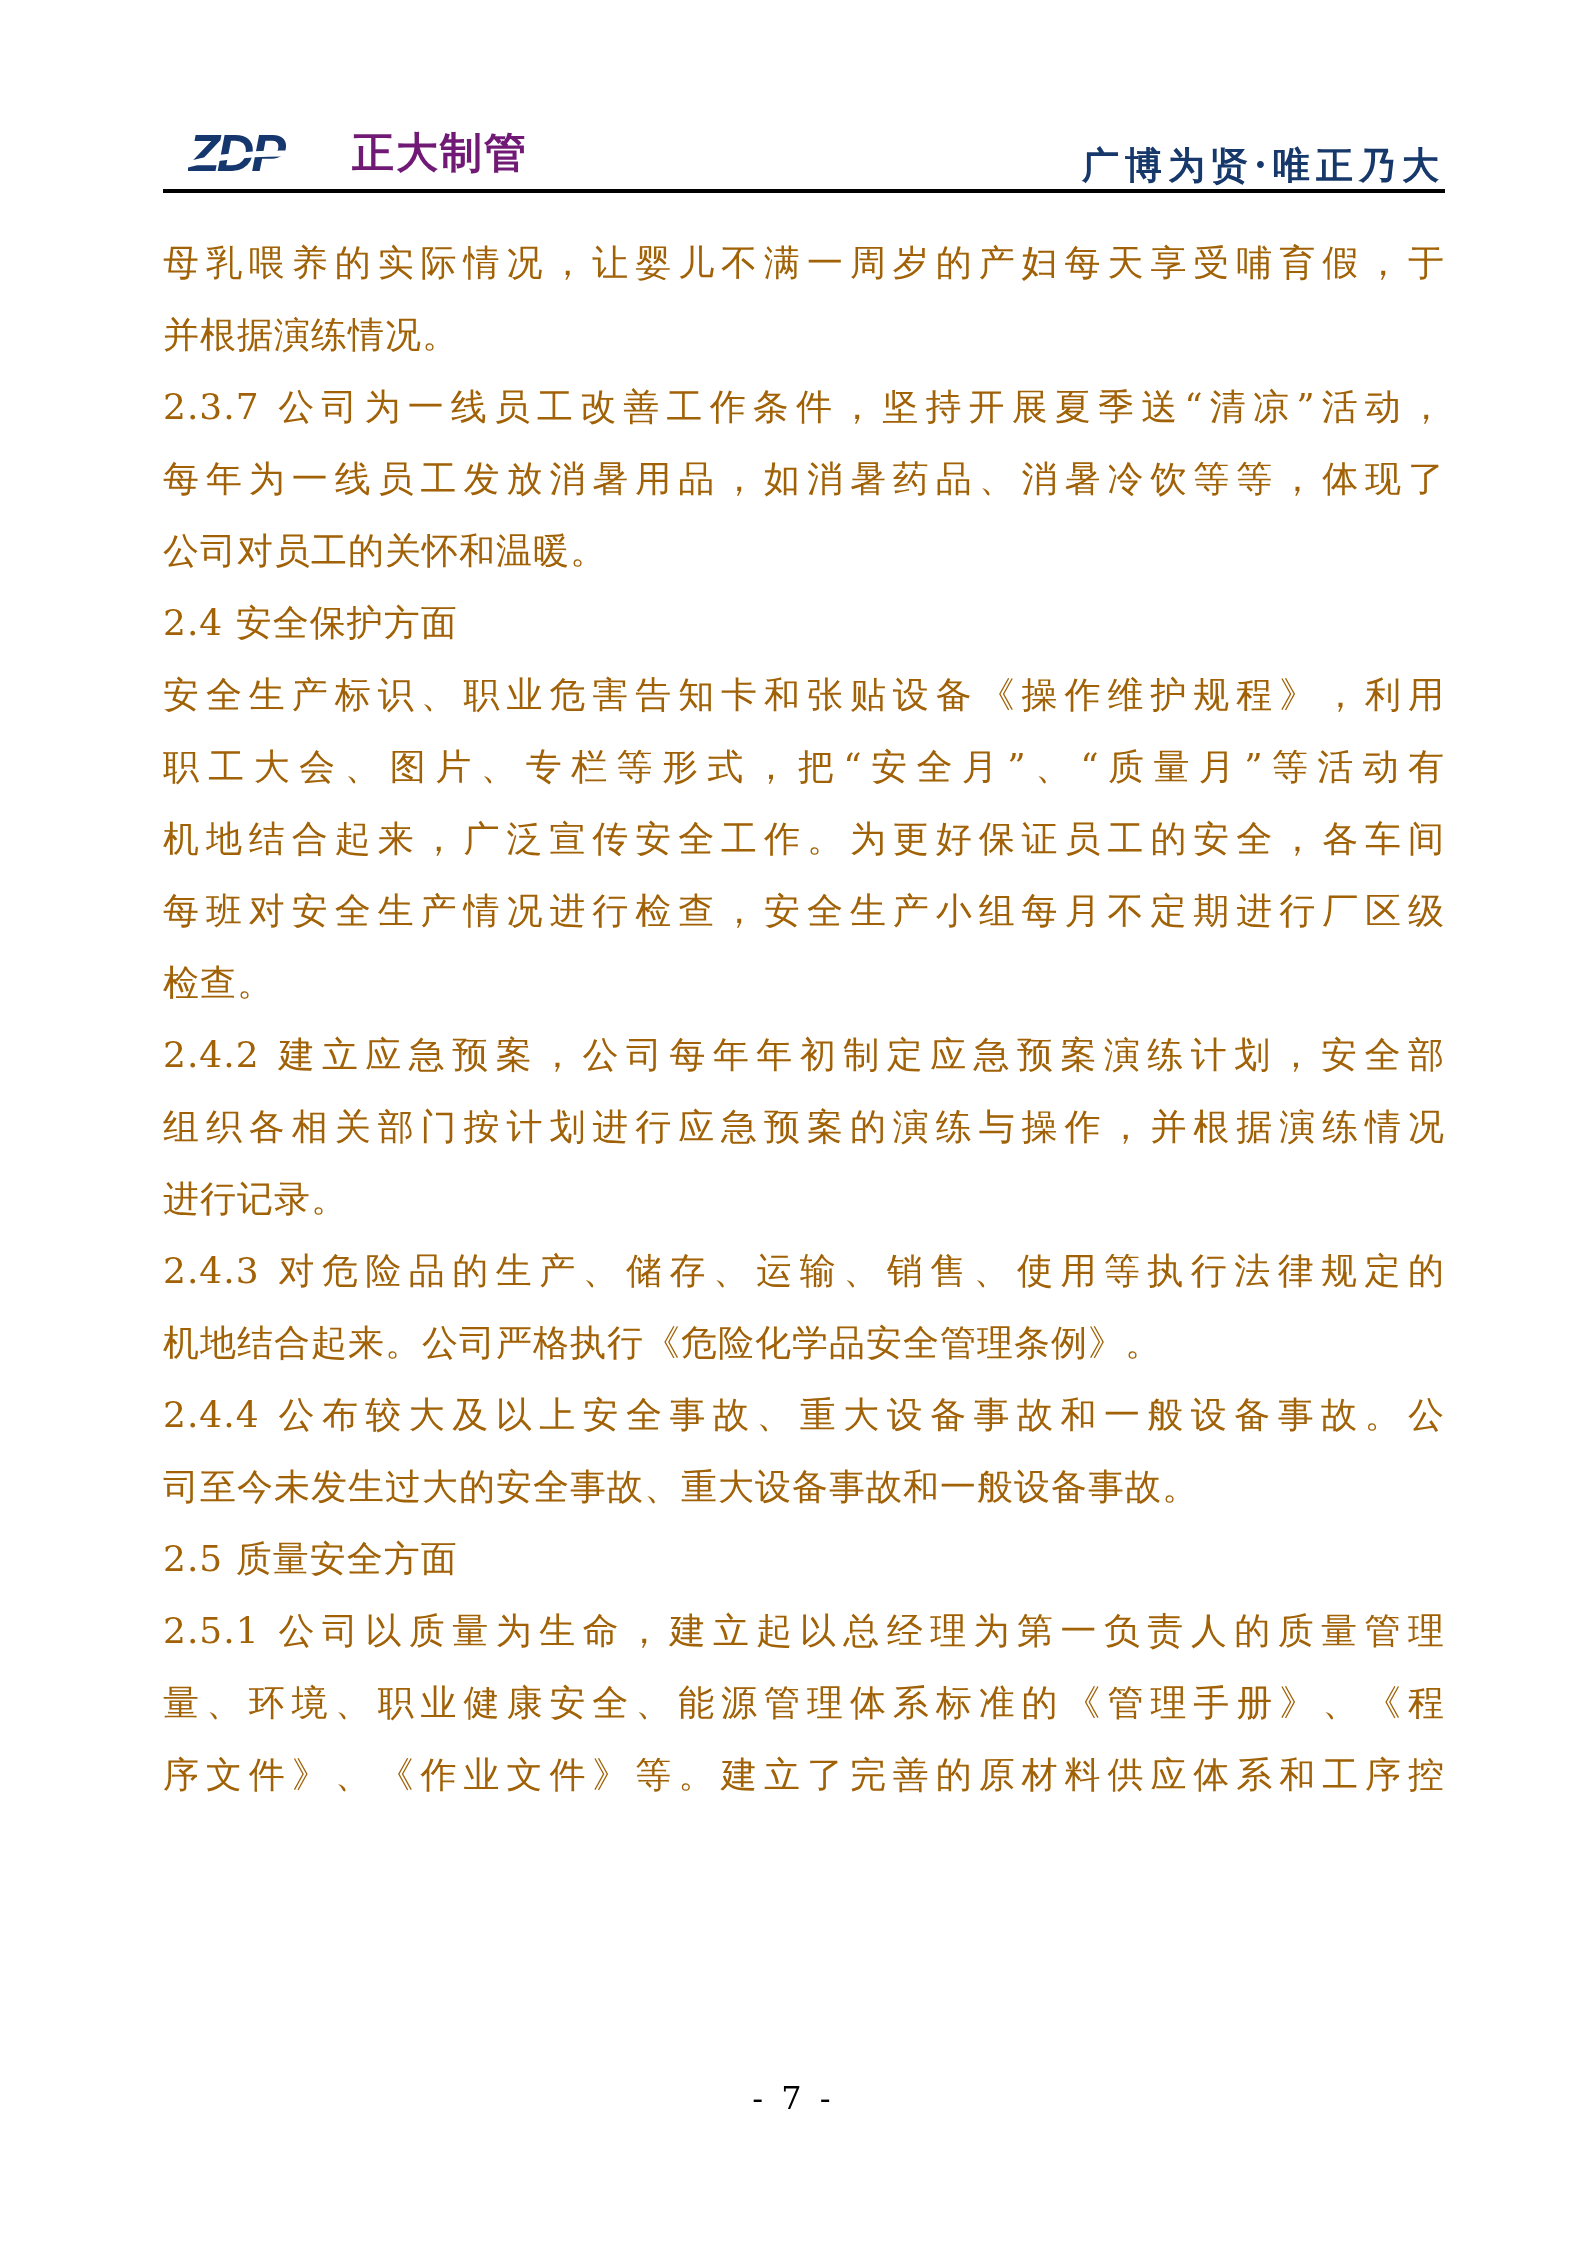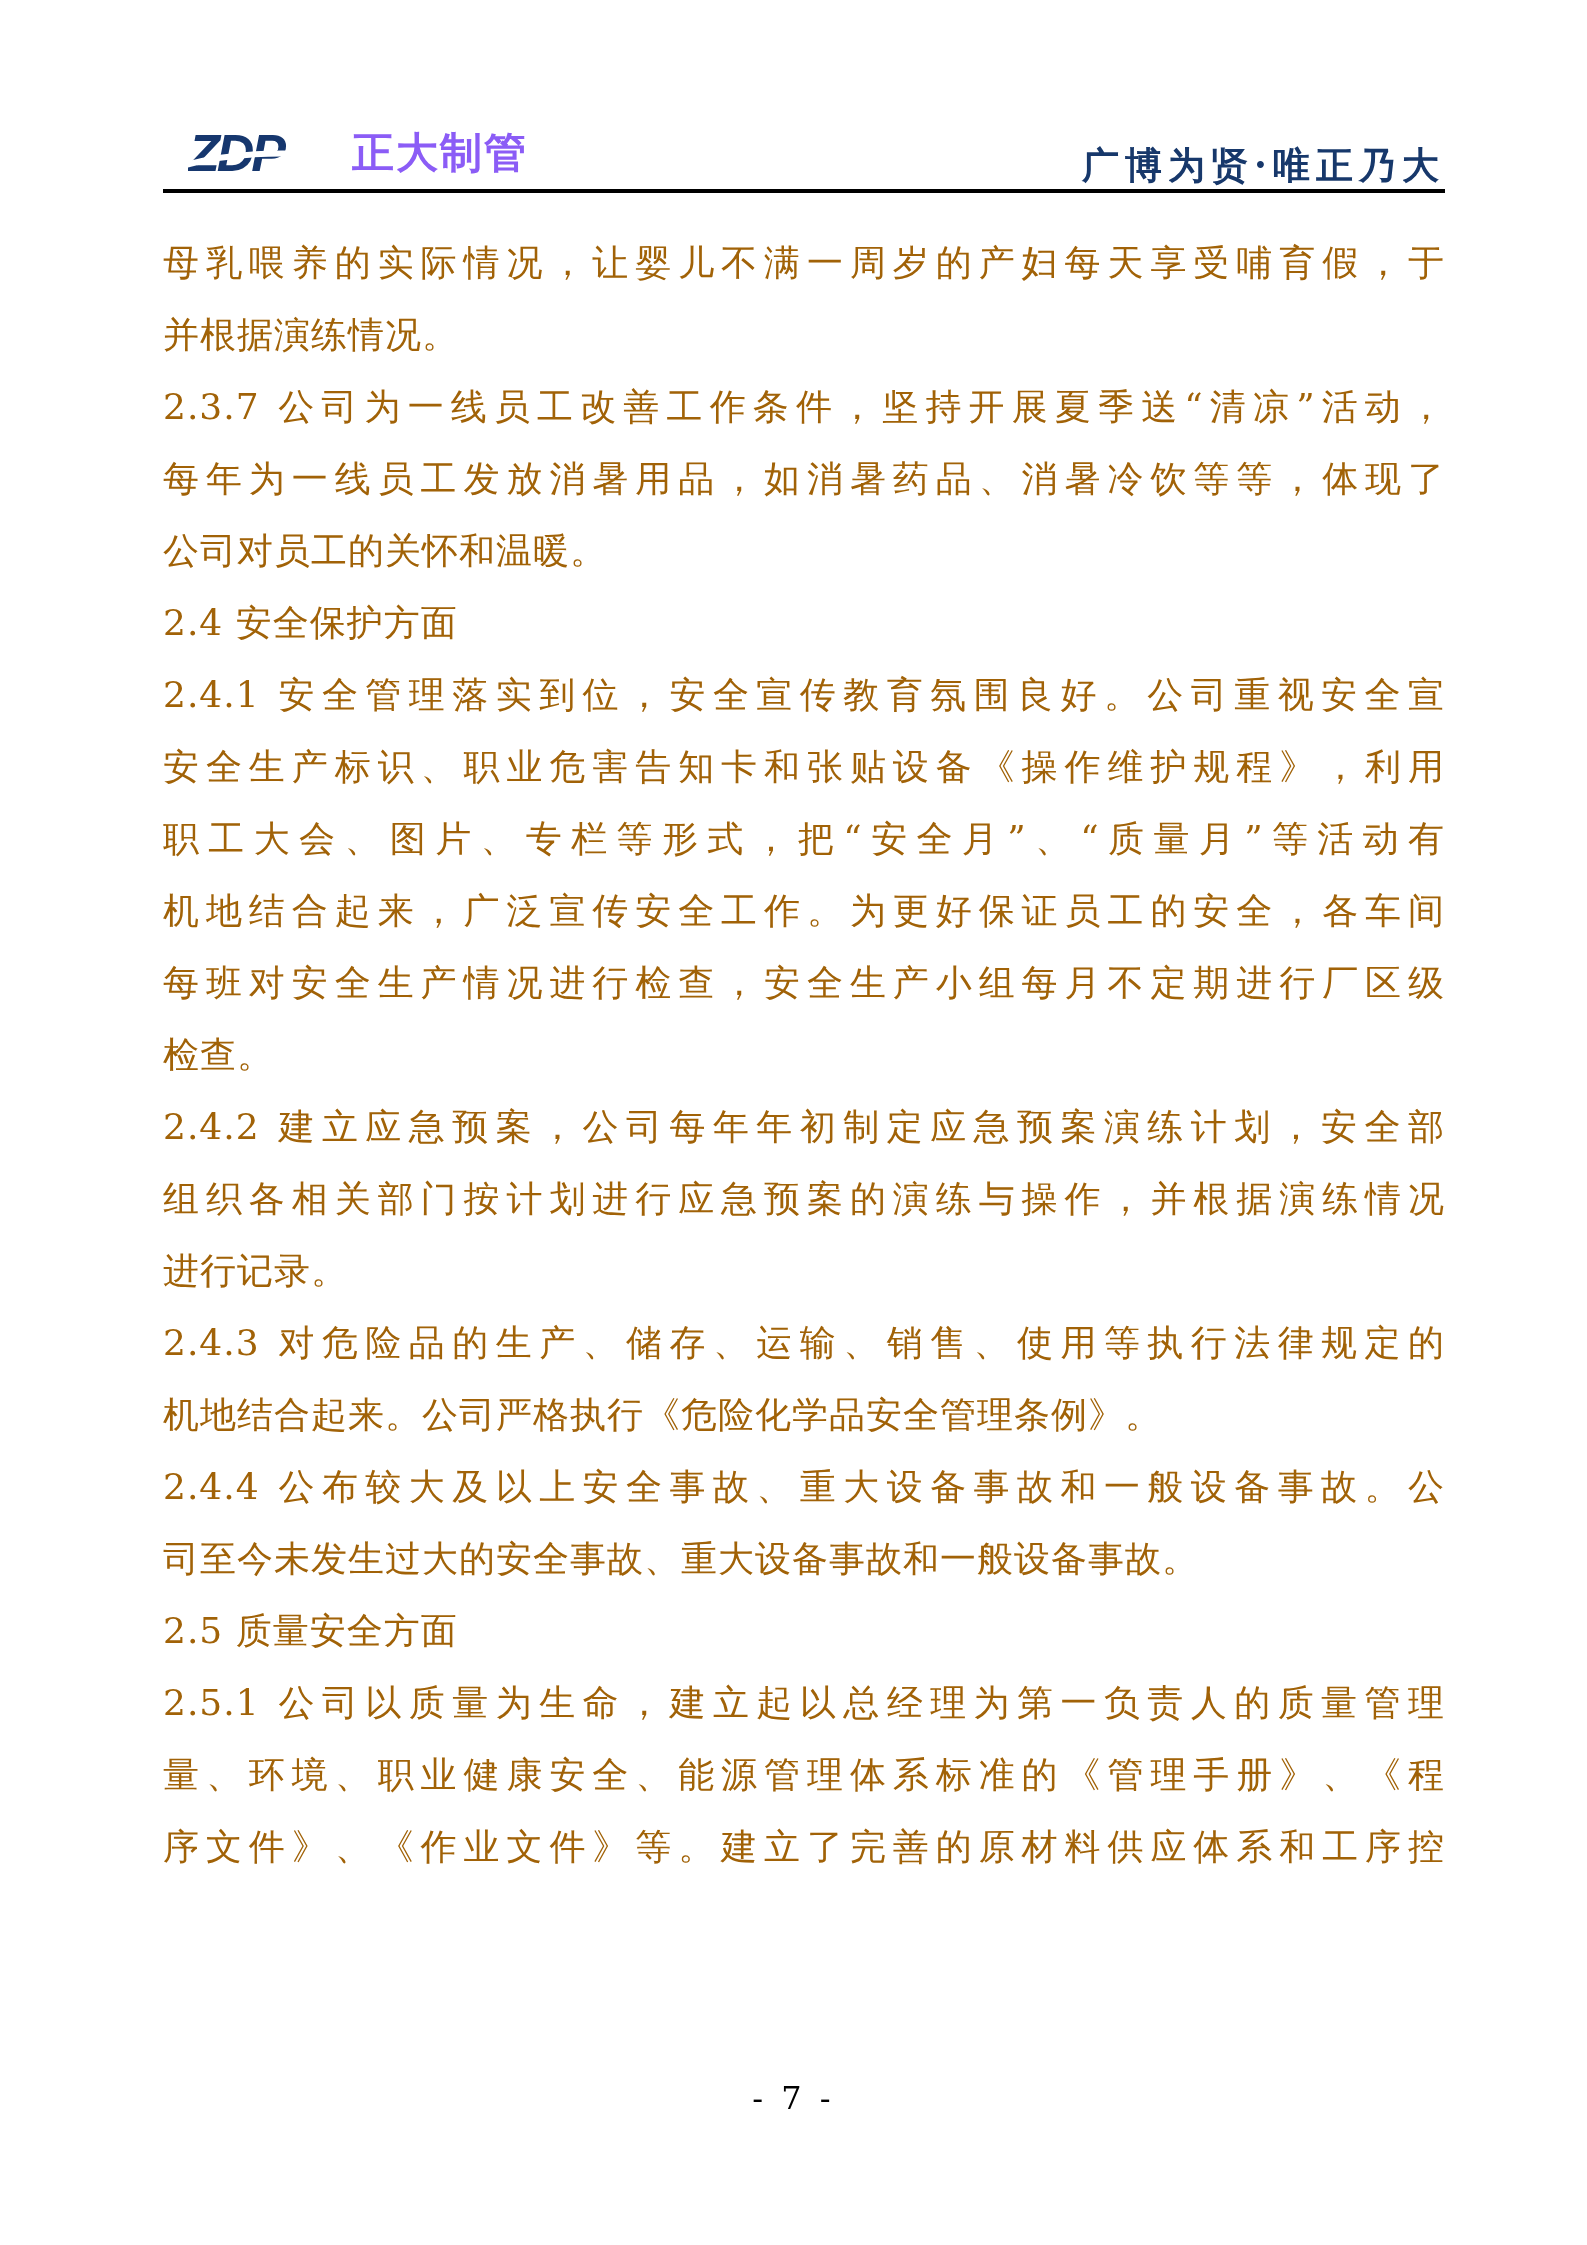--- a/index.html
+++ b/index.html
@@ -12,21 +12,21 @@
   }
   
   .logo{
     position:absolute;left:188px;top:130px;
     display:flex;align-items:center;gap:16px;height:46px;
   }
   .logo-mark{display:block;}
   .logo-company{
     font-family:Liberation Serif, serif;
     font-weight:bold;font-size:42px;line-height:46px;
-    color:#8b5cf6;letter-spacing:2px;white-space:nowrap;
+    color:#701a75;letter-spacing:2px;white-space:nowrap;
   }
   .slogan{
     position:absolute;right:142px;top:144px;
     font-family:"DejaVu Serif","Liberation Serif",serif;
     font-weight:bold;font-size:37px;line-height:42px;
     color:#17386b;letter-spacing:6px;white-space:nowrap;
   }
   .header-rule{
     position:absolute;left:163px;top:189px;
     width:1282px;height:4px;background:#000000;
@@ -72,21 +72,20 @@
 
   <div class="header-rule"></div>
 
   <div class="doc">
     <div class="line j">母乳喂养的实际情况，让婴儿不满一周岁的产妇每天享受哺育假，于</div>
     <div class="line">并根据演练情况。</div>
     <div class="line j">2.3.7 公司为一线员工改善工作条件，坚持开展夏季送“清凉”活动，</div>
     <div class="line j">每年为一线员工发放消暑用品，如消暑药品、消暑冷饮等等，体现了</div>
     <div class="line">公司对员工的关怀和温暖。</div>
     <div class="line">2.4 安全保护方面</div>
-    <div class="line j">2.4.1 安全管理落实到位，安全宣传教育氛围良好。公司重视安全宣</div>
     <div class="line j">安全生产标识、职业危害告知卡和张贴设备《操作维护规程》，利用</div>
     <div class="line j">职工大会、图片、专栏等形式，把“安全月”、“质量月”等活动有</div>
     <div class="line j">机地结合起来，广泛宣传安全工作。为更好保证员工的安全，各车间</div>
     <div class="line j">每班对安全生产情况进行检查，安全生产小组每月不定期进行厂区级</div>
     <div class="line">检查。</div>
     <div class="line j">2.4.2 建立应急预案，公司每年年初制定应急预案演练计划，安全部</div>
     <div class="line j">组织各相关部门按计划进行应急预案的演练与操作，并根据演练情况</div>
     <div class="line">进行记录。</div>
     <div class="line j">2.4.3 对危险品的生产、储存、运输、销售、使用等执行法律规定的</div>
     <div class="line">机地结合起来。公司严格执行《危险化学品安全管理条例》。</div>

